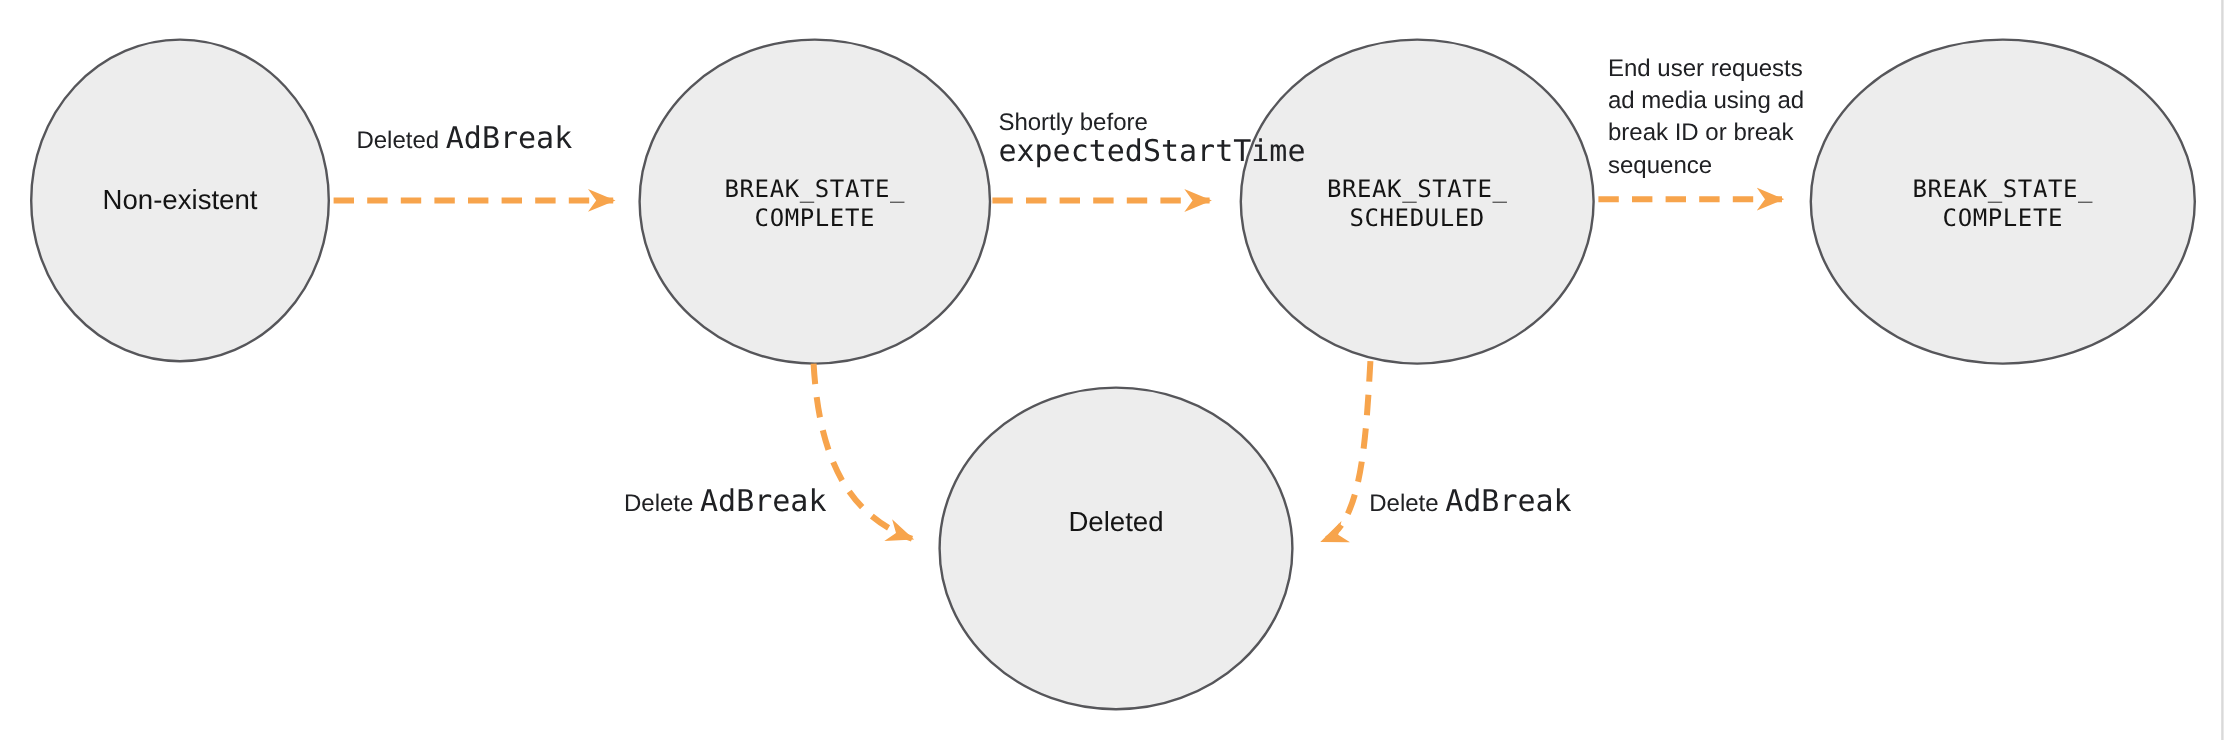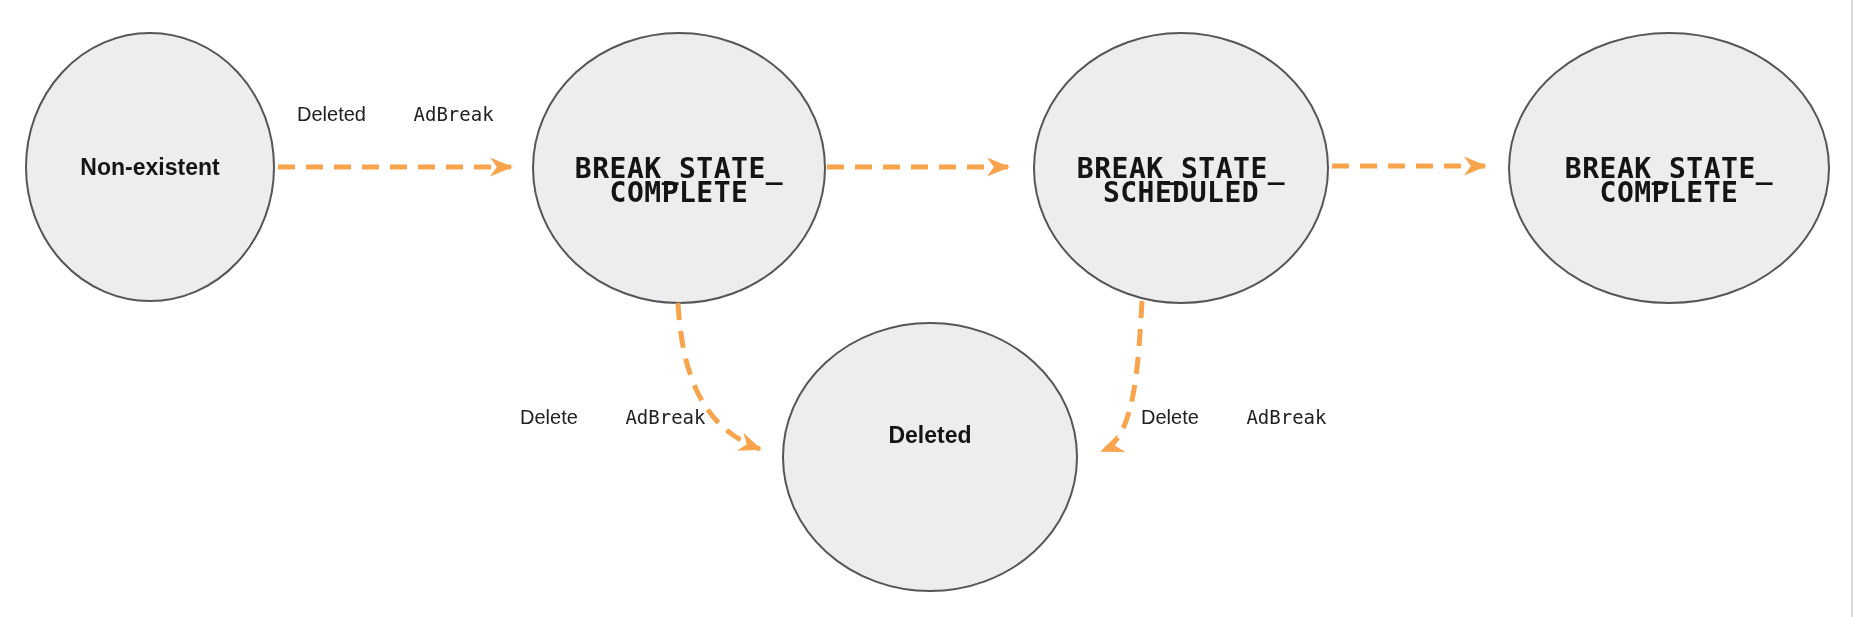--- a/index.html
+++ b/index.html
@@ -12,46 +12,44 @@
     font-family: "Liberation Sans", sans-serif;
     color: #1d1d1f;
   }
   .layer { position: absolute; left: 0; top: 0; }
 
   
   .state-label {
     position: absolute;
     transform: translate(-50%, -50%);
     text-align: center;
-    font-weight: bold;
+    font-weight: normal;
     font-size: 23px;
     line-height: 27px;
     color: #141414;
     white-space: nowrap;
   }
   .state-label.mono {
     font-family: "DejaVu Sans Mono", monospace;
-    font-size: 28px;
+    font-size: 20px;
     line-height: 24px;
     letter-spacing: 0.5px;
-    margin-top: 12px;
   }
 
   
   .t-label {
     position: absolute;
     font-size: 20px;
     line-height: 23px;
     color: #202124;
     white-space: nowrap;
   }
   .t-label .code {
     font-family: "DejaVu Sans Mono", monospace;
-    font-size: 19px;
-    margin-left: 42px;
+    font-size: 25px;
   }
   .t-label.wrap {
     white-space: normal;
     width: 184px;
     line-height: 27px;
   }
 
   
   .edge-line {
     position: absolute;
@@ -103,21 +101,26 @@
     <div>BREAK_STATE_</div>
     <div>COMPLETE</div>
   </div>
 
   <div class="state-label" style="left:930px; top:435px">Deleted</div>
 
   <div class="t-label" style="left:297px; top:103px">
     <span>Deleted </span><span class="code">AdBreak</span>
   </div>
 
+  <div class="t-label" style="left:832px; top:91px">
+    <div>Shortly before</div>
+    <div class="code">expectedStartTime</div>
+  </div>
 
+  <div class="t-label wrap" style="left:1340px; top:44px">End user requests ad media using ad break ID or break sequence</div>
 
   <div class="t-label" style="left:520px; top:406px">
     <span>Delete </span><span class="code">AdBreak</span>
   </div>
 
   <div class="t-label" style="left:1141px; top:406px">
     <span>Delete </span><span class="code">AdBreak</span>
   </div>
 
   <div class="edge-line"></div>

